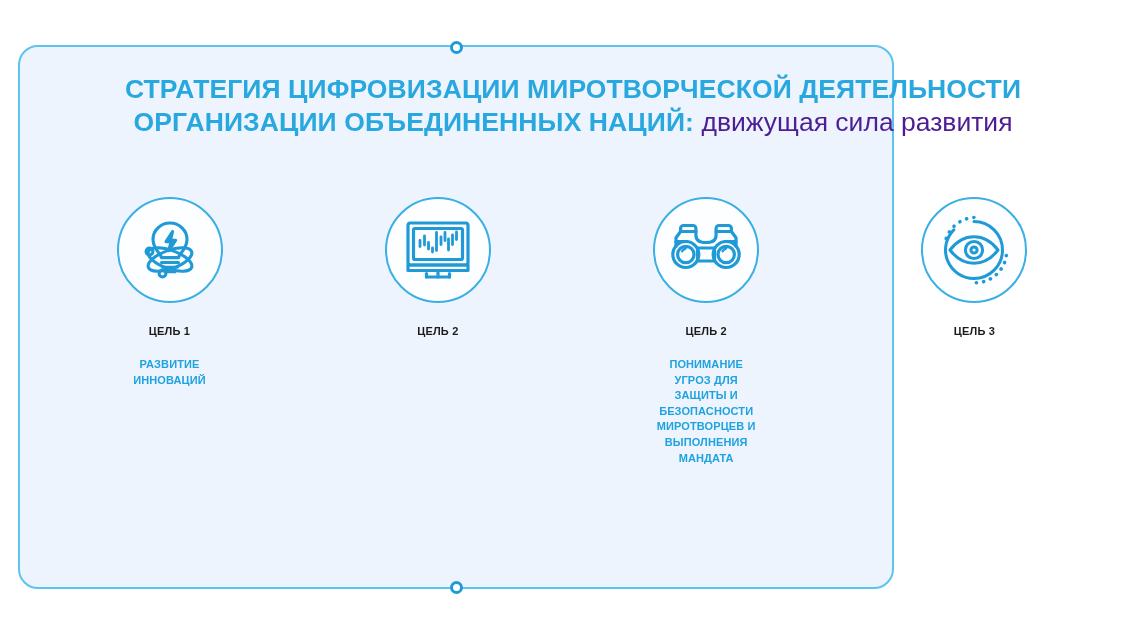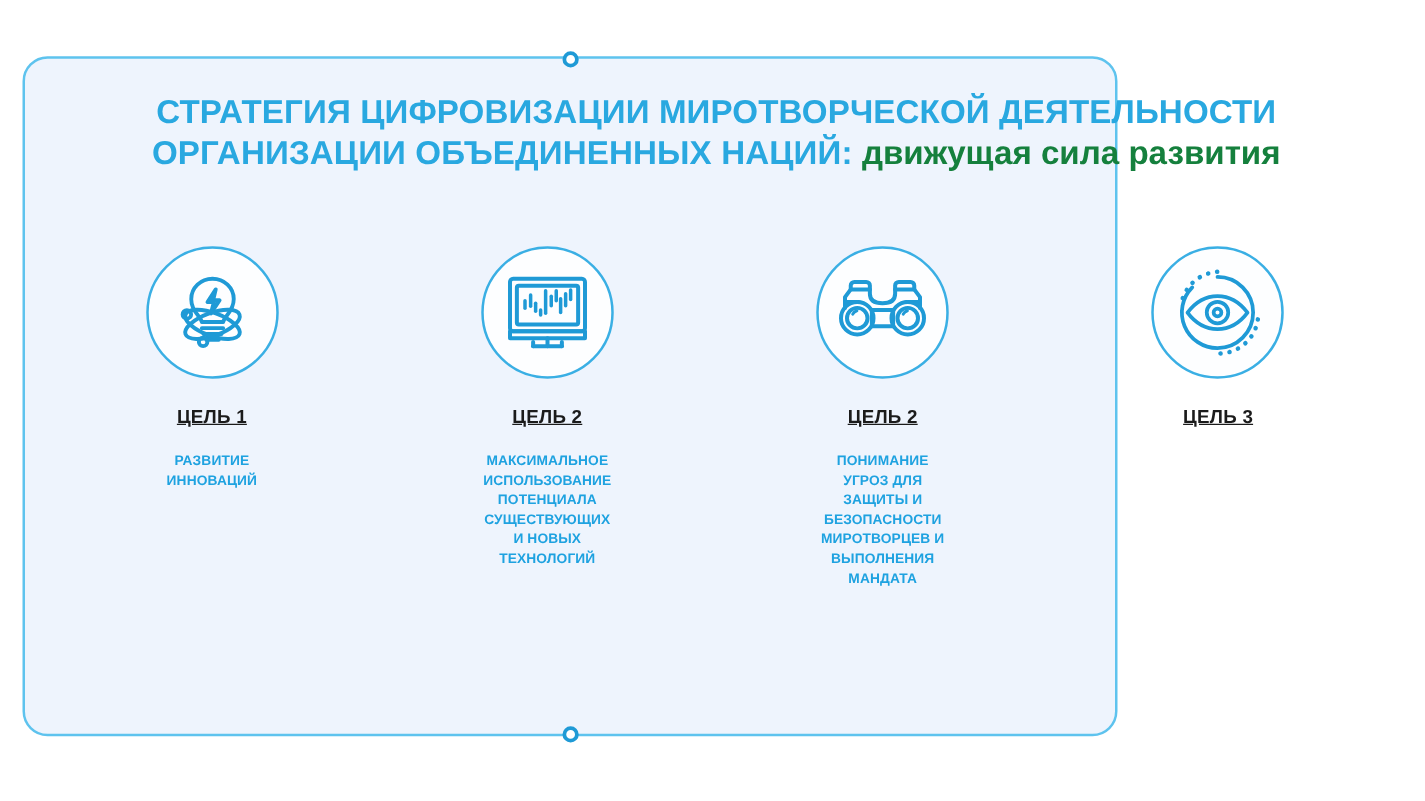--- a/index.html
+++ b/index.html
@@ -63,22 +63,22 @@
   .title-line {
     font-size: 26.5px;
     font-weight: bold;
     letter-spacing: 0.1px;
     white-space: nowrap;
   }
   .title-accent {
     color: #29a8e0;
   }
   .title-plain {
-    color: #15803d;
-    font-weight: bold;
+    color: #4c1d95;
+    font-weight: normal;
     letter-spacing: 0;
   }
 
   
   .goals {
     position: absolute;
     left: 22px;
     top: 150px;
     width: 1060px;
     display: flex;
@@ -103,25 +103,24 @@
     align-items: center;
     justify-content: center;
     box-sizing: border-box;
   }
   .icon-circle svg {
     display: block;
   }
 
   .goal-label {
     margin-top: 22px;
-    font-size: 15px;
+    font-size: 11px;
     font-weight: bold;
     color: #1b1b1b;
     letter-spacing: 0.2px;
-    text-decoration: underline;
   }
 
   .goal-text {
     margin-top: 20px;
     font-size: 11px;
     font-weight: bold;
     color: #1ea2e0;
     line-height: 1.42;
     letter-spacing: 0.1px;
     white-space: pre-line;
@@ -200,26 +199,20 @@
                 <path d="M40 24v7.5"></path>
                 <path d="M44 19.5v8"></path>
                 <path d="M47.5 26v11"></path>
                 <path d="M51.5 22v9.5"></path>
                 <path d="M55.5 19v7.5"></path>
               </g>
             </svg>
           </span>
         </div>
         <div class="goal-label">ЦЕЛЬ 2</div>
-        <div class="goal-text">МАКСИМАЛЬНОЕ
-ИСПОЛЬЗОВАНИЕ
-ПОТЕНЦИАЛА
-СУЩЕСТВУЮЩИХ
-И НОВЫХ
-ТЕХНОЛОГИЙ</div>
       </div>
 
       <div class="goal">
         <div class="icon-circle">
           <span>
             <svg width="76" height="70" viewBox="0 0 76 70" fill="none" stroke="#1f9ad6" stroke-width="3.2" stroke-linecap="round" stroke-linejoin="round">
 
               <path d="M15.5 10.5h9.5c1.6 0 2.9 1.3 2.9 2.9v3.1H12.6v-3.1c0-1.6 1.3-2.9 2.9-2.9z"></path>
 
               <path d="M51 10.5h9.5c1.6 0 2.9 1.3 2.9 2.9v3.1H48.1v-3.1c0-1.6 1.3-2.9 2.9-2.9z"></path>

